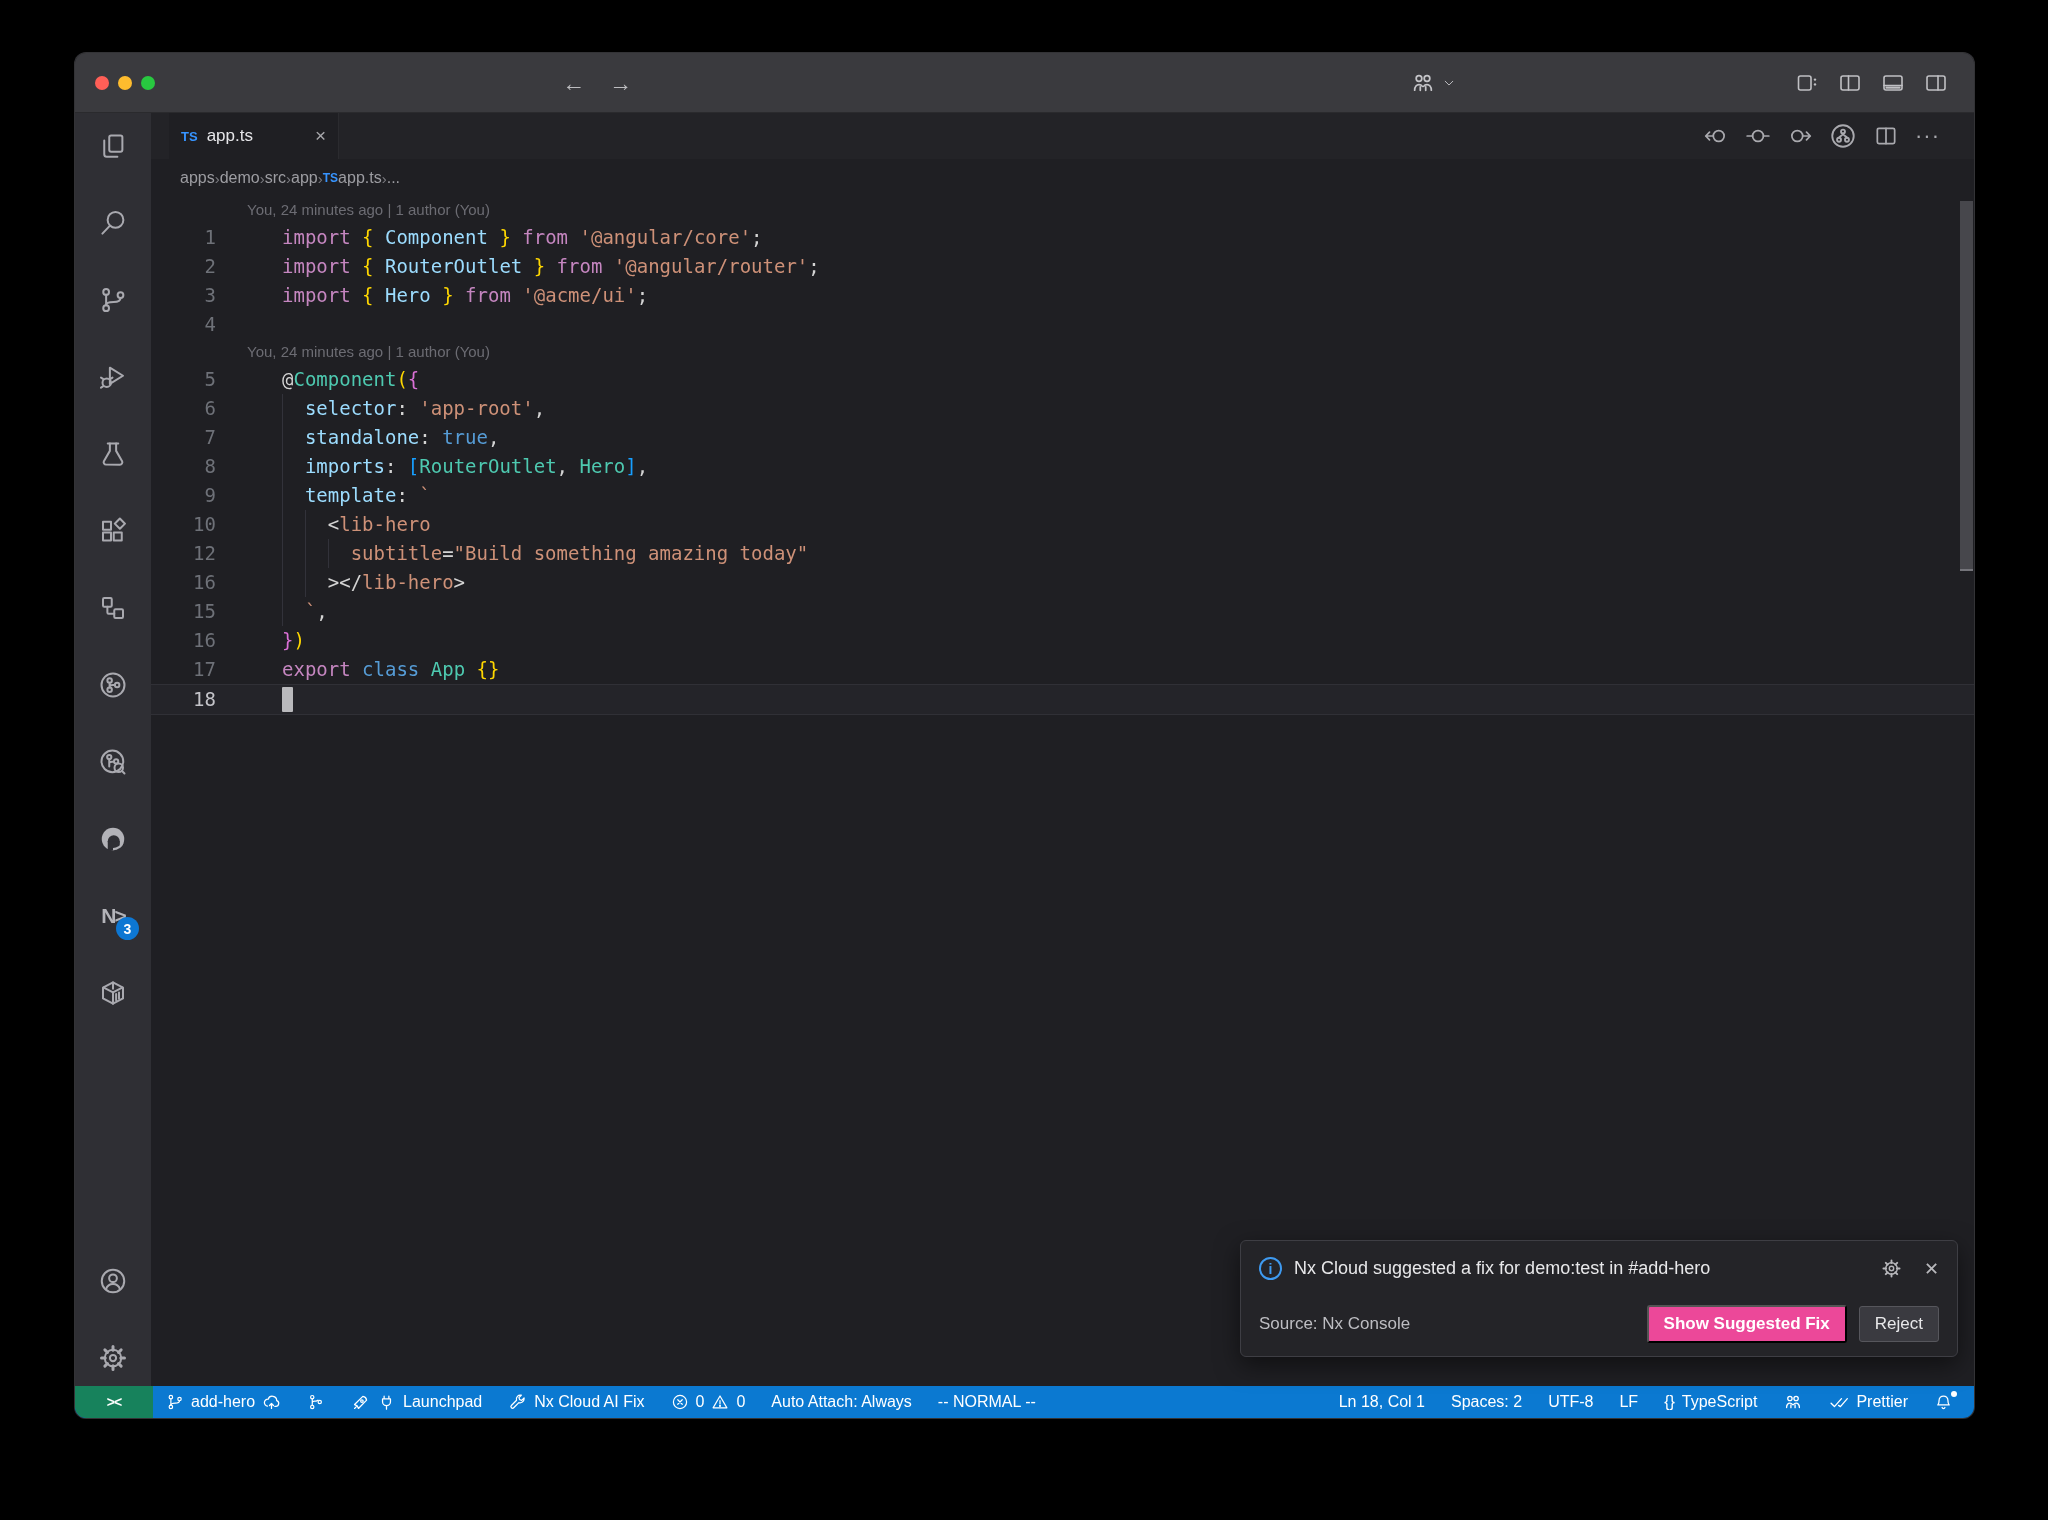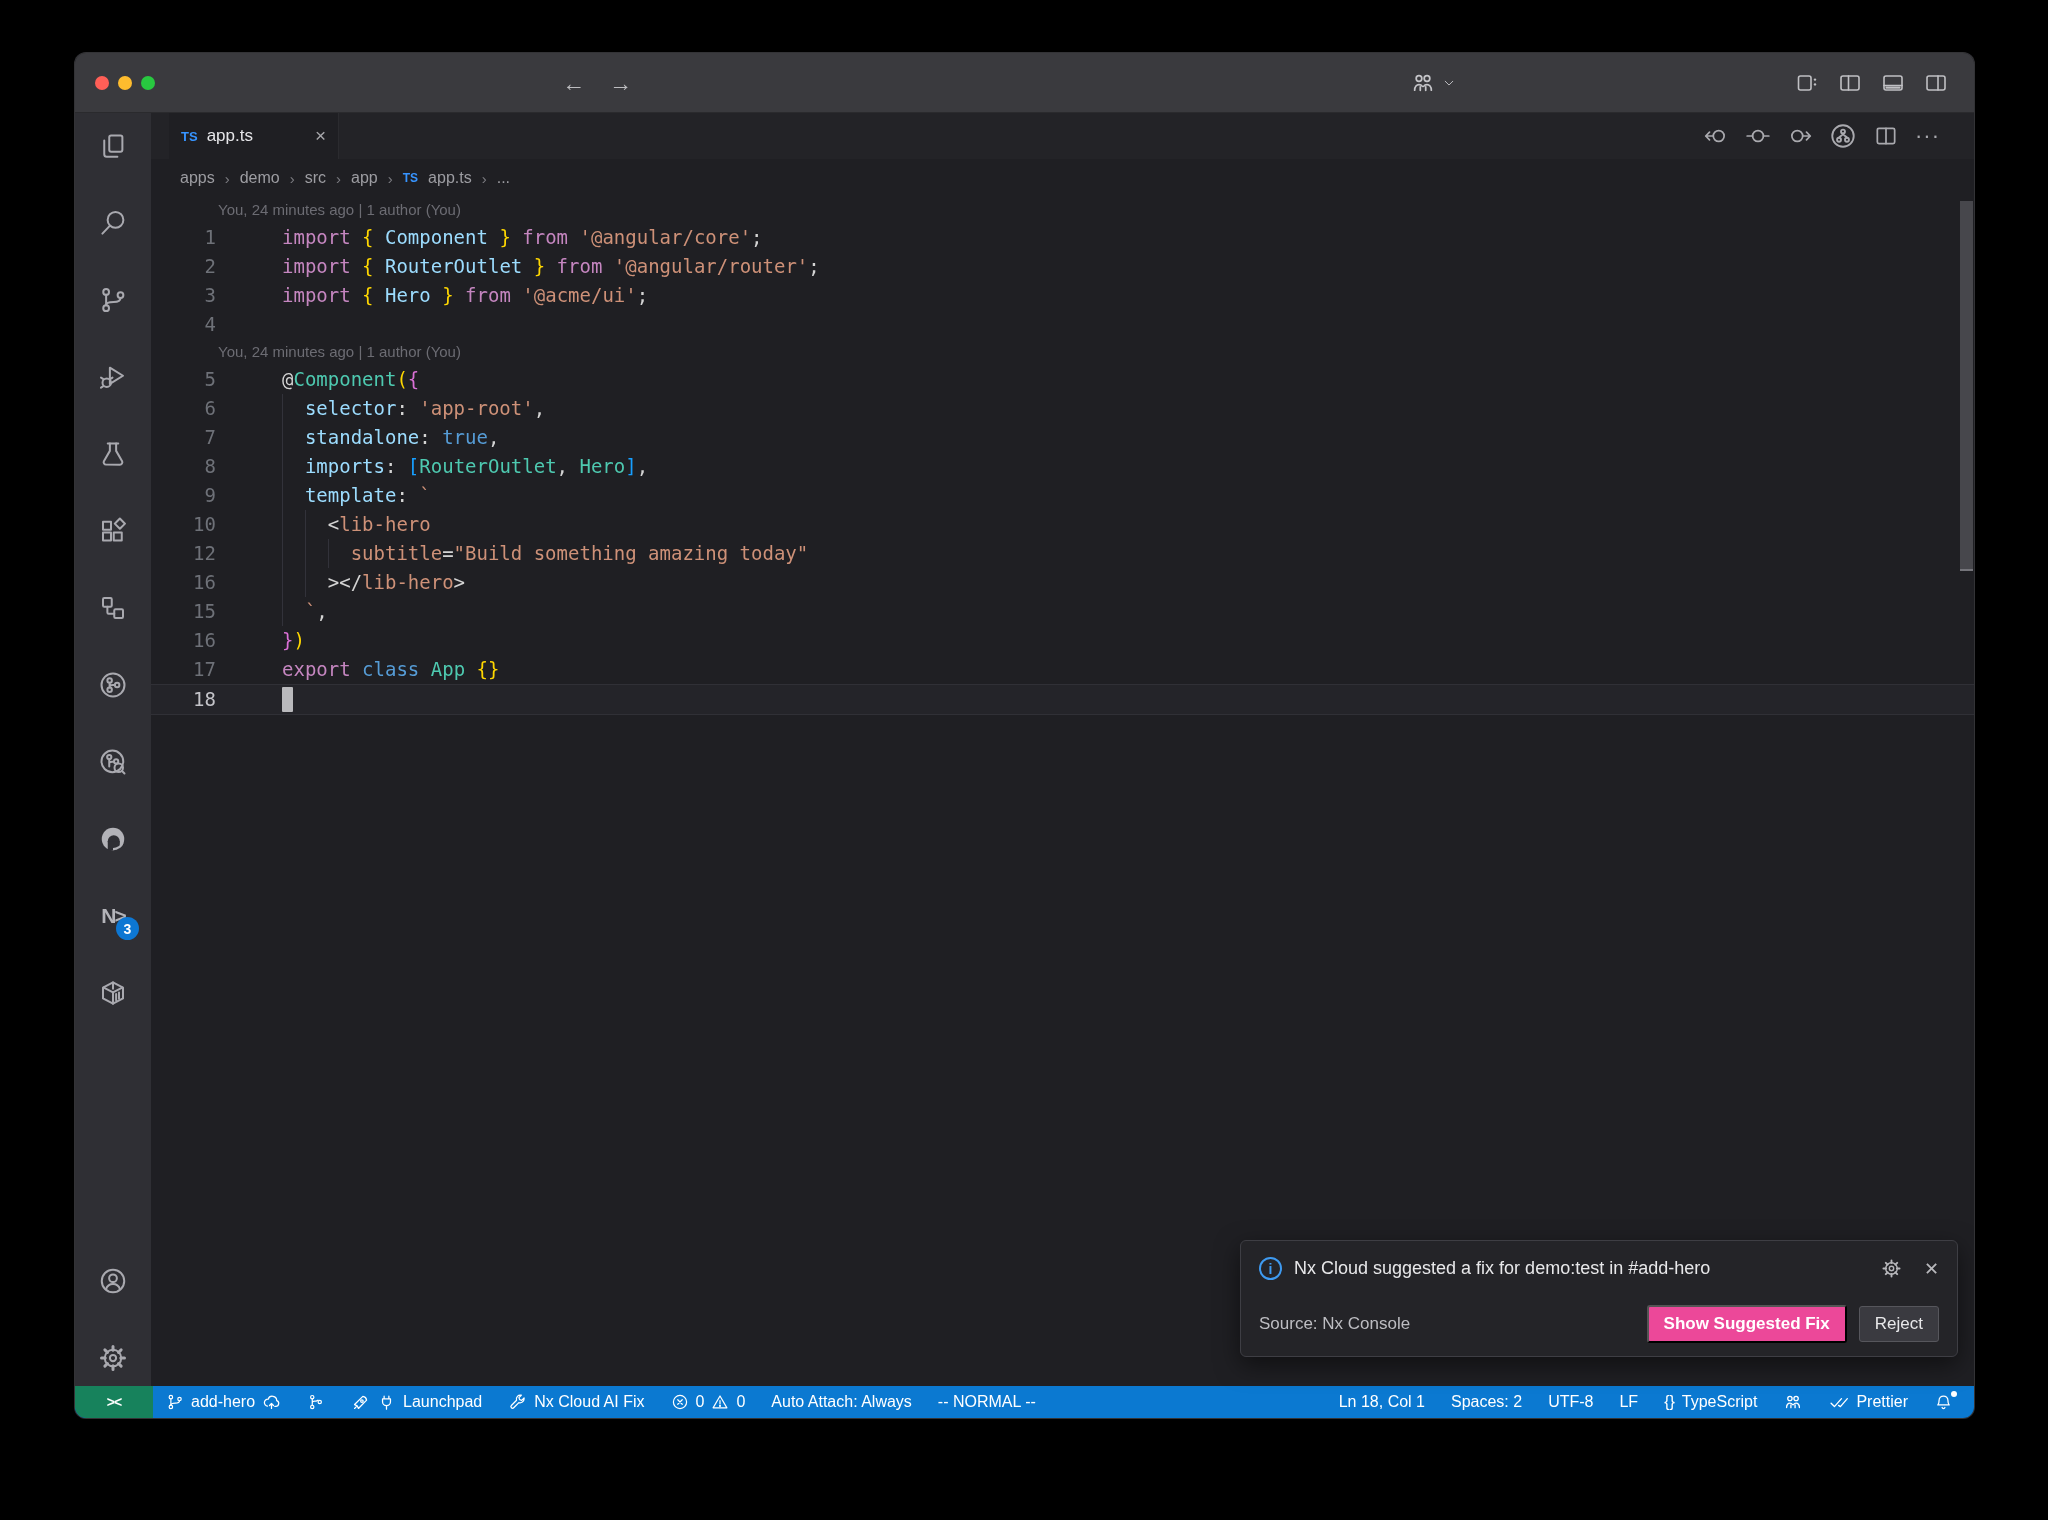--- a/index.html
+++ b/index.html
@@ -31,26 +31,26 @@
   
   .tabstrip{ height:46px; background:#232327; display:flex; align-items:stretch; position:relative;}
   .tab{ margin-left:18px; width:170px; background:#1f1f23; display:flex; align-items:center; padding:0 12px; gap:9px;
         border-right:1px solid #2b2b2f;}
   .ts-badge{ color:#3794ff; font-weight:700; font-size:13px;}
   .tab-label{ color:#e6e6e9; font-size:17px; flex:1;}
   .tab-close{ color:#a7a7ab; font-size:19px;}
   .editor-actions{ position:absolute; right:34px; top:0; height:46px; display:flex; align-items:center; gap:16px; color:#a9a9ae;}
   .ea-more{ font-size:22px; letter-spacing:1px; color:#a9a9ae;}
   
-  .breadcrumbs{ height:38px; display:flex; align-items:center; padding-left:29px; gap:10px; color:#9d9da2; font-size:16px;}
+  .breadcrumbs{ height:38px; display:flex; align-items:center; padding-left:29px; color:#9d9da2; font-size:16px;}
   .bc-sep{ color:#7b7b80; font-size:15px;}
   .bc-ts{ color:#3794ff; font-weight:700; font-size:12px;}
   
   .code{ position:relative; font-family:"DejaVu Sans Mono", monospace; font-size:19px;}
-  .blame-row{ height:26px; line-height:26px; padding-left:67px; color:#6c6c73; font-size:15px; font-family:"Liberation Sans", sans-serif;}
+  .blame-row{ height:26px; line-height:26px; padding-left:96px; color:#6c6c73; font-size:15px; font-family:"Liberation Sans", sans-serif;}
   .crow{ height:29px; line-height:29px; display:flex;}
   .gutter{ width:65px; text-align:right; color:#6e7178; flex:none;}
   .codeline{ margin-left:66px; position:relative; white-space:pre; flex:1;}
   .guide{ position:absolute; top:0; bottom:0; width:1px; background:#32323a;}
   .crow.current{ background:#242429; border-top:1px solid #303036; border-bottom:1px solid #303036; height:31px; line-height:29px;}
   .crow.current .gutter{ color:#c3c3c8;}
   .cursor-block{ position:absolute; left:0; top:2px; width:11px; height:25px; background:#b9b9bc; border-radius:1px;}
   .tk-kw{color:#C586C0;} .tk-kb{color:#569CD6;} .tk-ty{color:#4EC9B0;} .tk-id{color:#9CDCFE;}
   .tk-st{color:#CE9178;} .tk-bg{color:#FFD700;} .tk-bp{color:#DA70D6;} .tk-bb{color:#179FFF;} .tk-pl{color:#D4D4D4;}
   .scroll-thumb{ position:absolute; right:1px; top:88px; width:13px; height:370px; background:#47474c; border-bottom:2px solid #74747a;}

